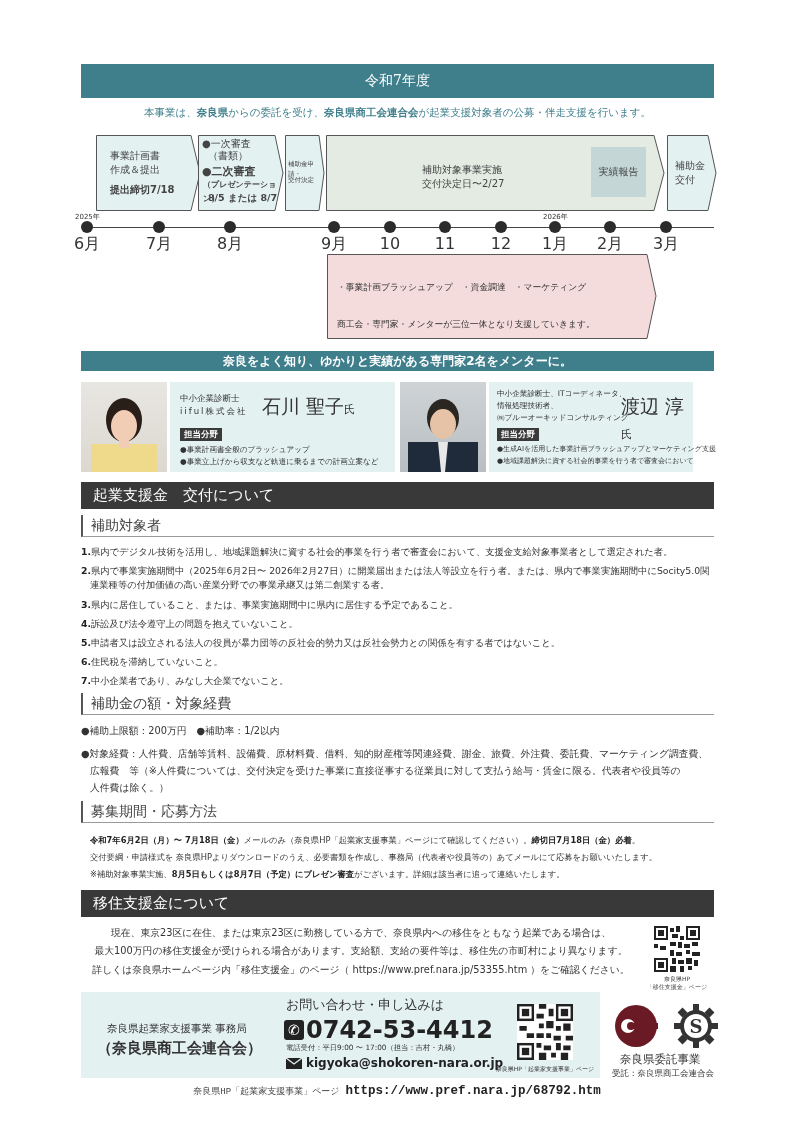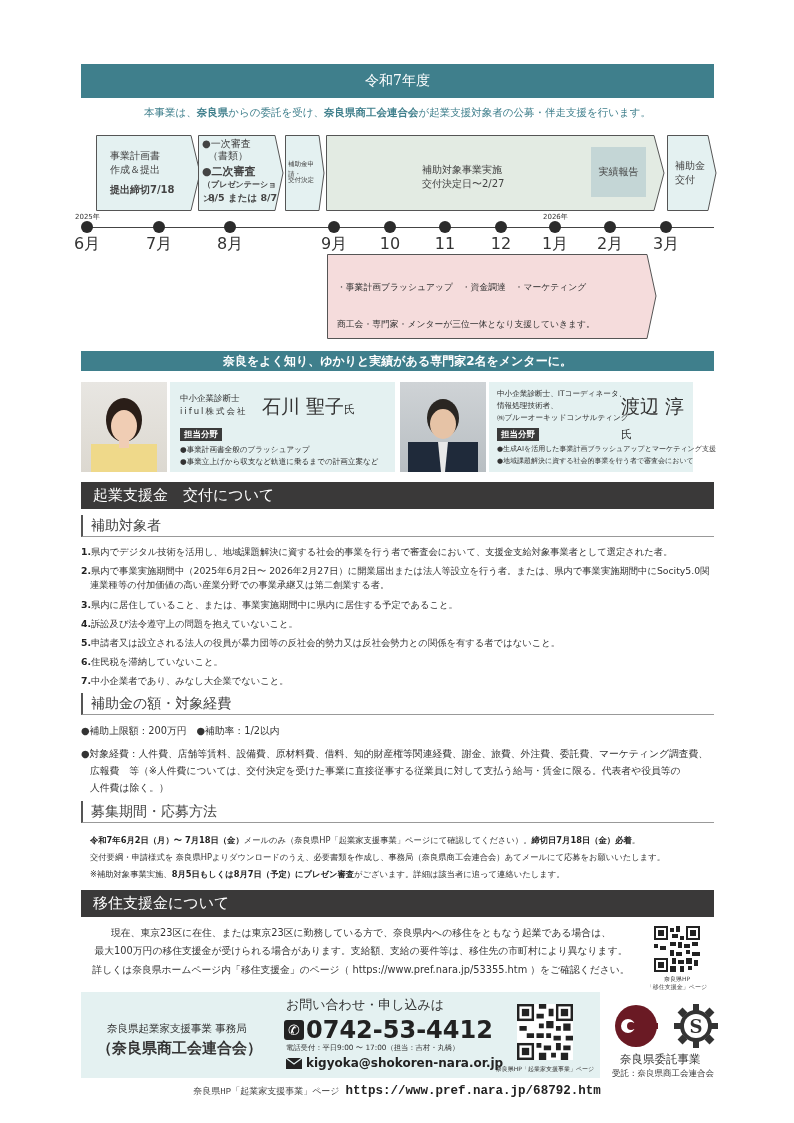--- a/index.html
+++ b/index.html
@@ -214,21 +214,21 @@
 <div class="abs item" style="top:674px;"><b class="n">7.</b><span>中小企業者であり、みなし大企業でないこと。</span></div>
 
 <div class="abs sub-h serif" style="top:693px;">補助金の額・対象経費</div>
 <div class="abs body-txt" style="top:722px;">●補助上限額：200万円　●補助率：1/2以内</div>
 <div class="abs body-txt" style="top:745px;">●対象経費：人件費、店舗等賃料、設備費、原材料費、借料、知的財産権等関連経費、謝金、旅費、外注費、委託費、マーケティング調査費、</div>
 <div class="abs body-txt" style="top:762px;padding-left:9px;">広報費　等（※人件費については、交付決定を受けた事業に直接従事する従業員に対して支払う給与・賃金に限る。代表者や役員等の</div>
 <div class="abs body-txt" style="top:779px;padding-left:9px;">人件費は除く。）</div>
 
 <div class="abs sub-h serif" style="top:801px;">募集期間・応募方法</div>
 <div class="abs app-line" style="top:833px;"><b>令和7年6月2日（月）〜 7月18日（金）</b><span>メールのみ（奈良県HP「起業家支援事業」ページにて確認してください）。</span><b>締切日7月18日（金）必着</b><span>。</span></div>
-<div class="abs app-line" style="top:850px;">交付要綱・申請様式を 奈良県HPよりダウンロードのうえ、必要書類を作成し、事務局（奈良県商工会連合会）あてメールにて応募をお願いいたします。</div>
+<div class="abs app-line" style="top:850px;">交付要綱・申請様式を 奈良県HPよりダウンロードのうえ、必要書類を作成し、事務局（代表者や役員等の）あてメールにて応募をお願いいたします。</div>
 <div class="abs app-line" style="top:867px;"><span>※補助対象事業実施、</span><b>8月5日もしくは8月7日（予定）にプレゼン審査</b><span>がございます。詳細は該当者に追って連絡いたします。</span></div>
 
 <div class="abs dark-bar serif" style="top:890px;">移住支援金について</div>
 <div class="abs relo-txt" style="top:924px;">現在、東京23区に在住、または東京23区に勤務している方で、奈良県内への移住をともなう起業である場合は、</div>
 <div class="abs relo-txt" style="top:942px;">最大100万円の移住支援金が受けられる場合があります。支給額、支給の要件等は、移住先の市町村により異なります。</div>
 <div class="abs relo-txt" style="top:961px;">詳しくは奈良県ホームページ内「移住支援金」のページ（ https://www.pref.nara.jp/53355.htm ）をご確認ください。</div>
 
 <div class="abs qr" style="left:654px;top:926px;width:46px;height:46px;">
   <svg width="46" height="46" viewBox="0 0 23 23">
     <rect x="0" y="0" width="7" height="7" fill="#222"></rect>

